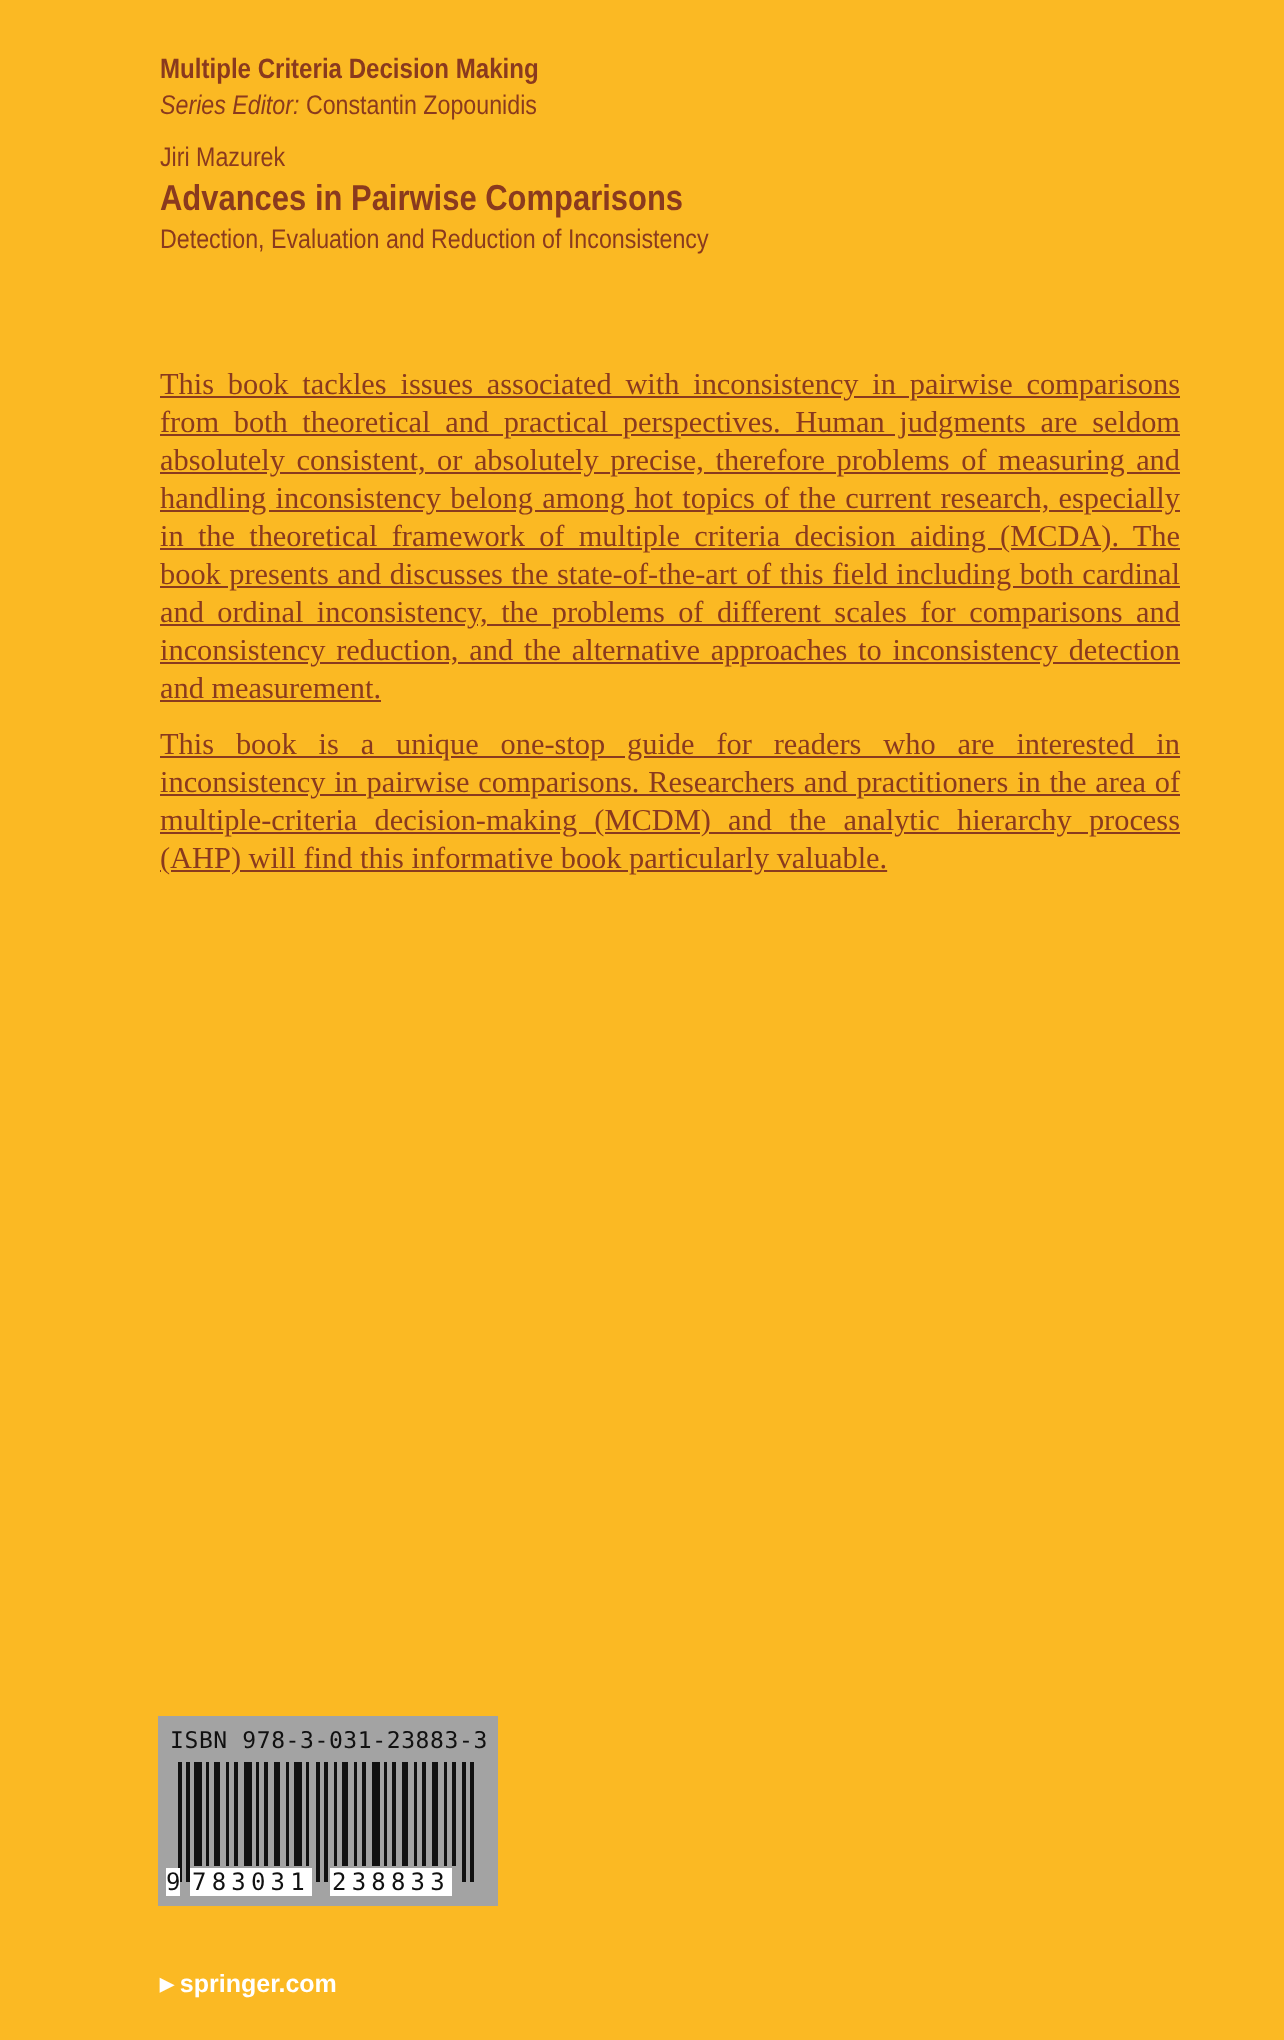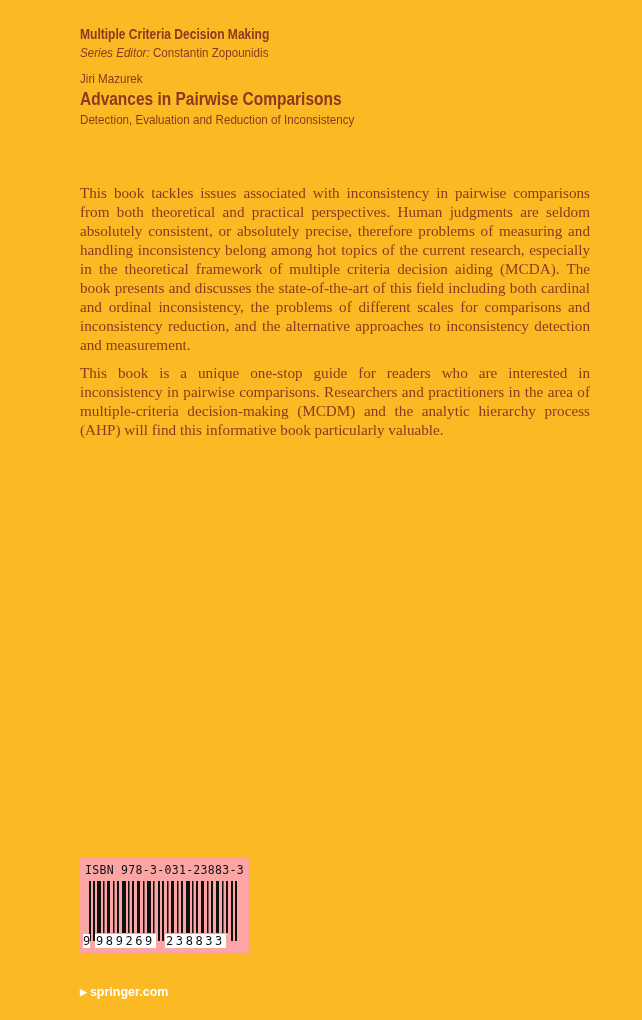--- a/index.html
+++ b/index.html
@@ -41,26 +41,27 @@
     font-size: 13.5px; line-height: 19px;
     color: #8a3a1e; transform: scaleX(0.86); transform-origin: left;
     white-space: nowrap;
   }
   .blurb {
     position: absolute; left: 80px; top: 183px; width: 510px;
     font-family: "Liberation Serif", serif;
     font-size: 15.2px; line-height: 19px;
     color: #8a3a1e;
     text-align: justify;
+    text-decoration: underline;
   }
   .blurb p { margin: 0 0 9px 0; }
   .barcode-box {
     position: absolute; left: 79px; top: 858px;
     width: 170px; height: 95px;
-    background: #fca5a5;
+    background: #a3a3a3;
   }
   .isbn-text {
     position: absolute; left: 6px; top: 5px;
     font-family: "DejaVu Sans Mono", monospace;
     font-size: 11.5px; color: #111; letter-spacing: 0.3px;
     white-space: nowrap;
   }
   .bars { position: absolute; left: 10px; top: 23px; width: 152px; height: 60px; }
   .ean-digits {
     position: absolute; left: 2px; top: 76px; width: 166px;
@@ -129,20 +130,20 @@
       <rect x="122" y="0" width="2" height="52"></rect>
       <rect x="127" y="0" width="3" height="52"></rect>
       <rect x="133" y="0" width="1.5" height="52"></rect>
       <rect x="137" y="0" width="2" height="52"></rect>
       <rect x="142" y="0" width="2" height="60"></rect>
       <rect x="146" y="0" width="2" height="60"></rect>
     </g>
   </svg>
   <div class="ean-digits">
     <span class="ean-first">9</span>
-    <span class="ean-left">989269</span>
+    <span class="ean-left">783031</span>
     <span class="ean-right">238833</span>
   </div>
 </div>
 
 <a class="springer-link">
   <span class="arrow">▶</span><span>springer.com</span>
 </a>
 
 </body></html>

